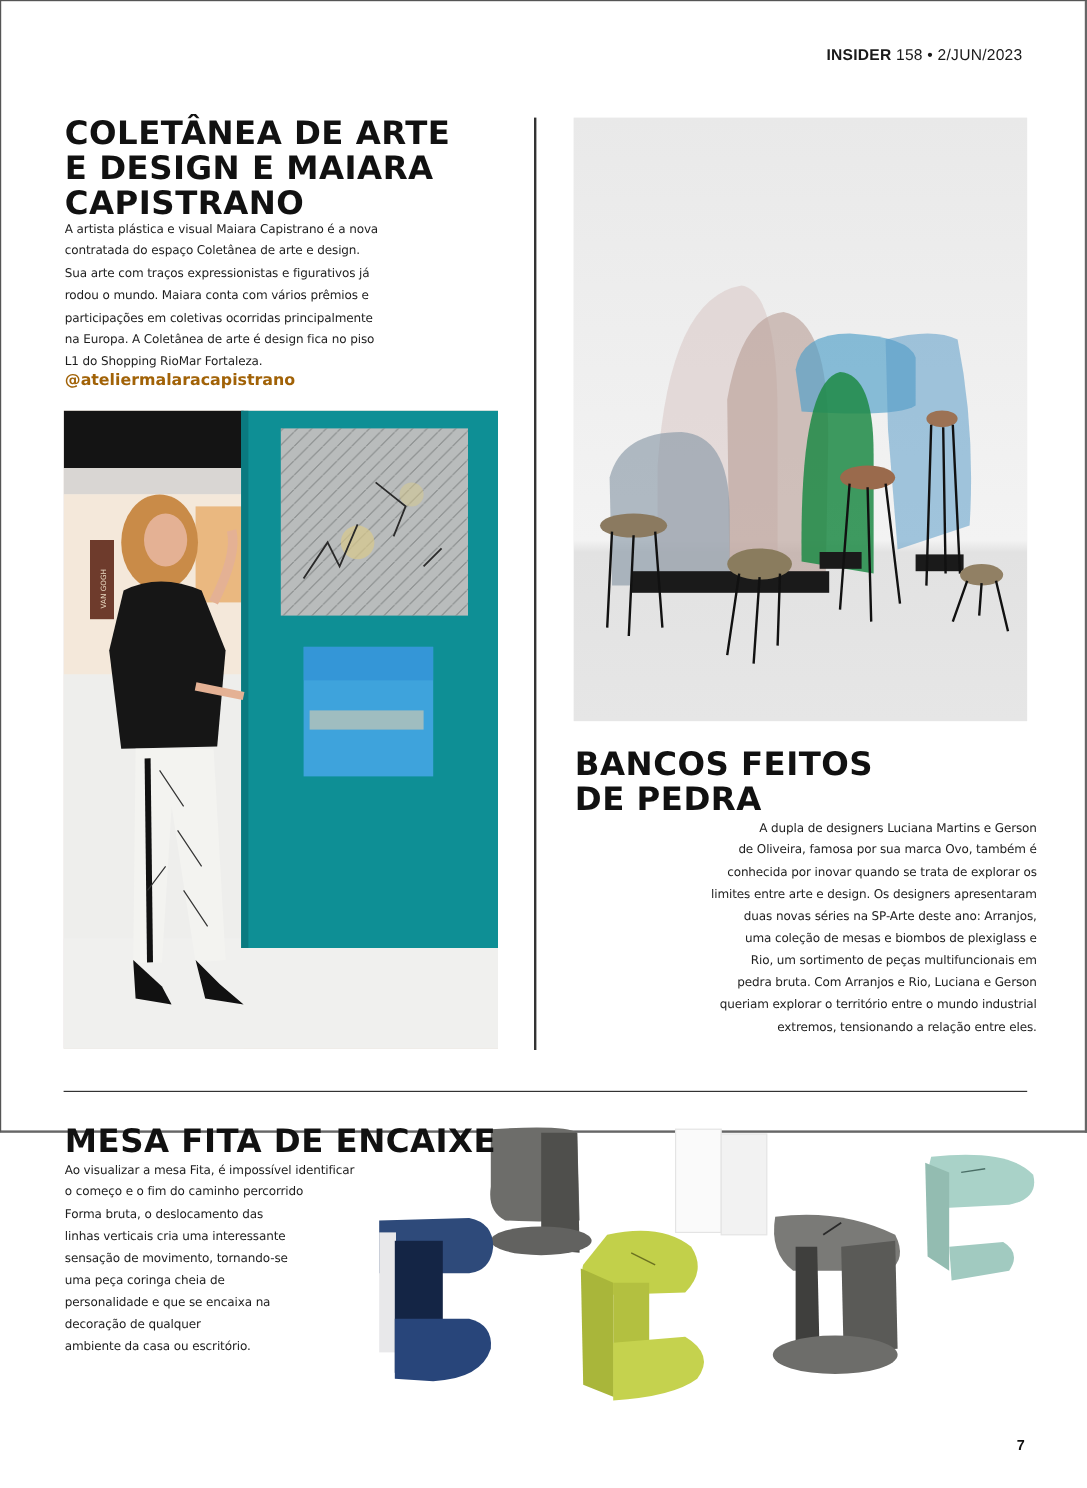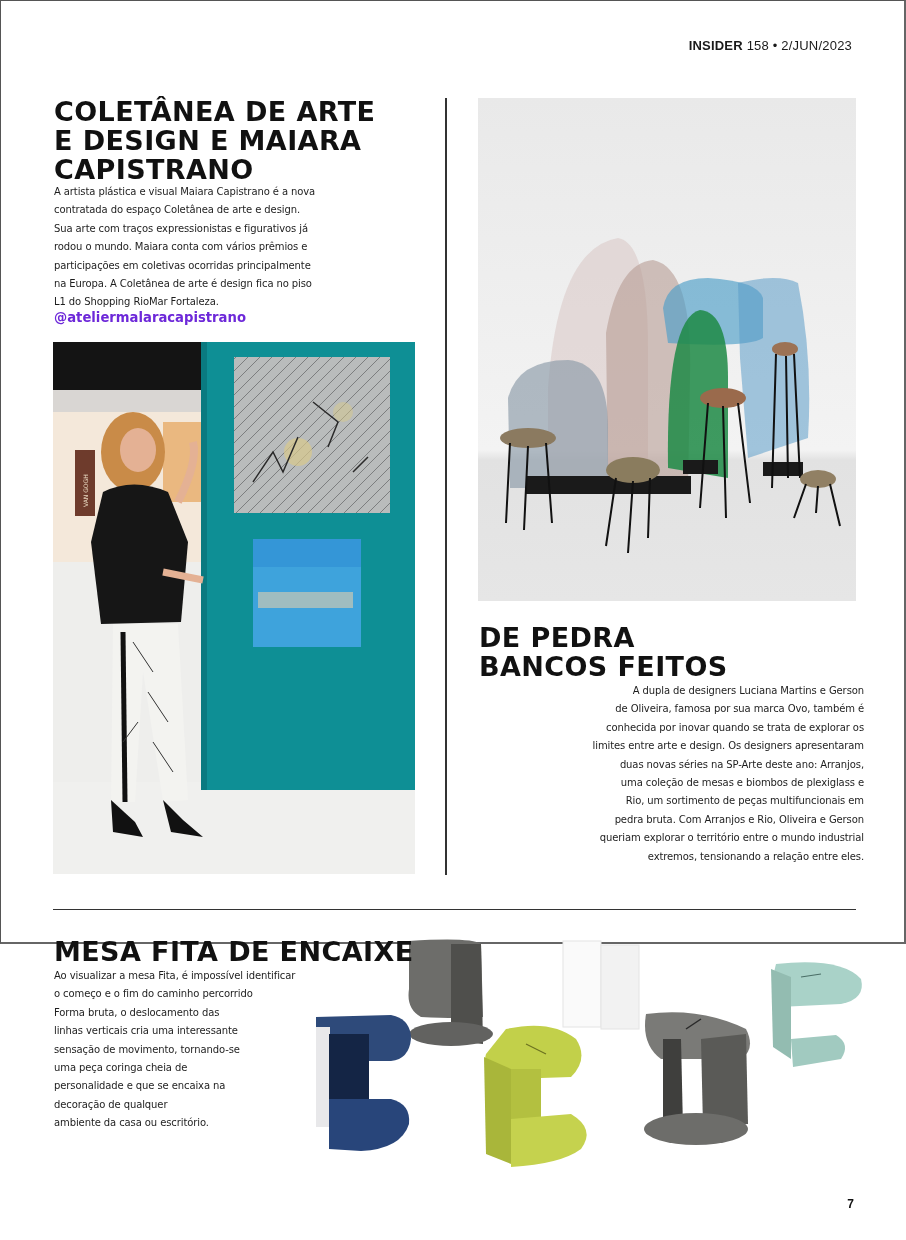--- a/index.html
+++ b/index.html
@@ -5,21 +5,21 @@
     * { box-sizing: border-box; margin: 0; padding: 0; }
     html, body { width: 906px; height: 1240px; background: #ffffff; overflow: hidden; }
     body { position: relative; font-family: "Liberation Sans", sans-serif; color: #1a1a1a; }
     .page { position: absolute; left: 0; top: 0; width: 906px; height: 944px; border: 1px solid #555; border-right: 2px solid #666; border-bottom: 2px solid #666; text-decoration: underline; }
 
     .running-head { position: absolute; right: 52px; top: 37px; font-size: 13px; letter-spacing: 0.2px; color: #1a1a1a; }
     .running-head b { font-weight: bold; }
 
     .h1 { font-family: "DejaVu Sans", sans-serif; font-weight: bold; font-size: 27px; line-height: 29px; letter-spacing: 0.4px; color: #111; text-transform: uppercase; }
     .body-text { font-family: "DejaVu Sans", sans-serif; font-size: 10px; line-height: 18.4px; color: #1d1d1d; letter-spacing: -0.1px; }
-    .handle { font-family: "DejaVu Sans", sans-serif; font-weight: bold; font-size: 13.2px; line-height: 18.4px; color: #6d28d9; }
+    .handle { font-family: "DejaVu Sans", sans-serif; font-weight: bold; font-size: 13.2px; line-height: 18.4px; color: #a16207; }
 
     
     .s1-title { position: absolute; left: 53px; top: 96px; width: 370px; }
     .s1-body { position: absolute; left: 53px; top: 182px; width: 372px; }
     .s1-handle { position: absolute; left: 53px; top: 308px; }
     .photo-artist { position: absolute; left: 52px; top: 341px; width: 362px; height: 532px; overflow: hidden; background: #e8e2da; }
 
     .vdivider { position: absolute; left: 444px; top: 97px; width: 2px; height: 777px; background: #333; }
 
     
@@ -142,32 +142,32 @@
       <ellipse cx="245" cy="300" rx="23" ry="10" fill="#9a6a4c"></ellipse>
       <path d="M230 305 L222 410 M245 308 L248 420 M260 305 L272 405" stroke="#111" stroke-width="2"></path>
       <ellipse cx="307" cy="251" rx="13" ry="7" fill="#9c7254"></ellipse>
       <path d="M298 256 L294 390 M308 258 L310 380 M316 256 L322 380" stroke="#111" stroke-width="2"></path>
       <ellipse cx="340" cy="381" rx="18" ry="9" fill="#918064"></ellipse>
       <path d="M328 386 L316 420 M340 388 L338 415 M352 386 L362 428" stroke="#111" stroke-width="2"></path>
     </svg>
   </div>
 
   <h1 class="h1 s2-title">
+    <div>BANCOS FEITOS</div>
     <div>DE PEDRA</div>
-    <div>BANCOS FEITOS</div>
   </h1>
   <div class="body-text s2-body">
     <div>A dupla de designers Luciana Martins e Gerson</div>
     <div>de Oliveira, famosa por sua marca Ovo, também é</div>
     <div>conhecida por inovar quando se trata de explorar os</div>
     <div>limites entre arte e design. Os designers apresentaram</div>
     <div>duas novas séries na SP-Arte deste ano: Arranjos,</div>
     <div>uma coleção de mesas e biombos de plexiglass e</div>
     <div>Rio, um sortimento de peças multifuncionais em</div>
-    <div>pedra bruta. Com Arranjos e Rio, Oliveira e Gerson</div>
+    <div>pedra bruta. Com Arranjos e Rio, Luciana e Gerson</div>
     <div>queriam explorar o território entre o mundo industrial</div>
     <div>extremos, tensionando a relação entre eles.</div>
   </div>
 
   <div class="hdivider"></div>
 
   <div class="photo-tables">
     <svg width="570" height="240" viewBox="0 0 570 240">
 
       <g>

